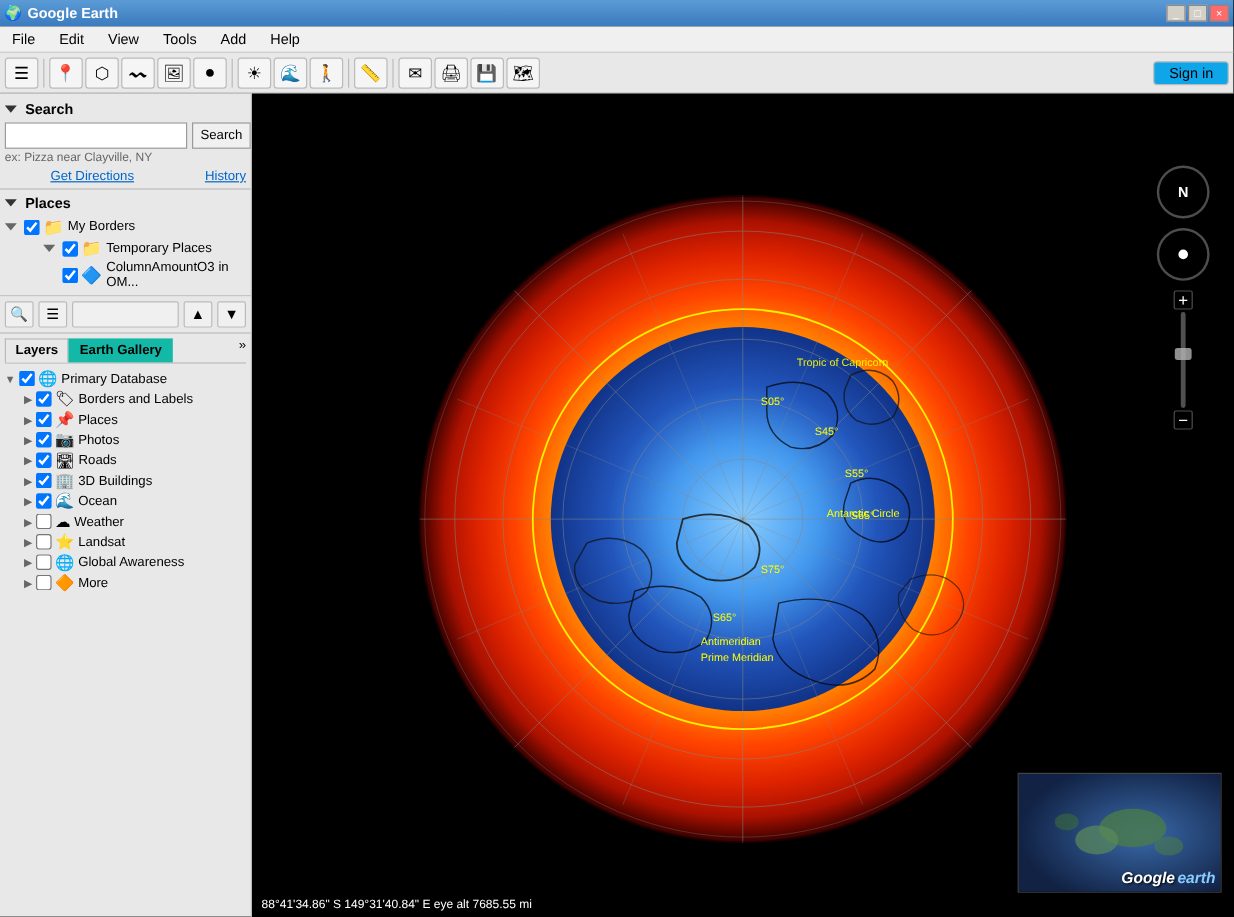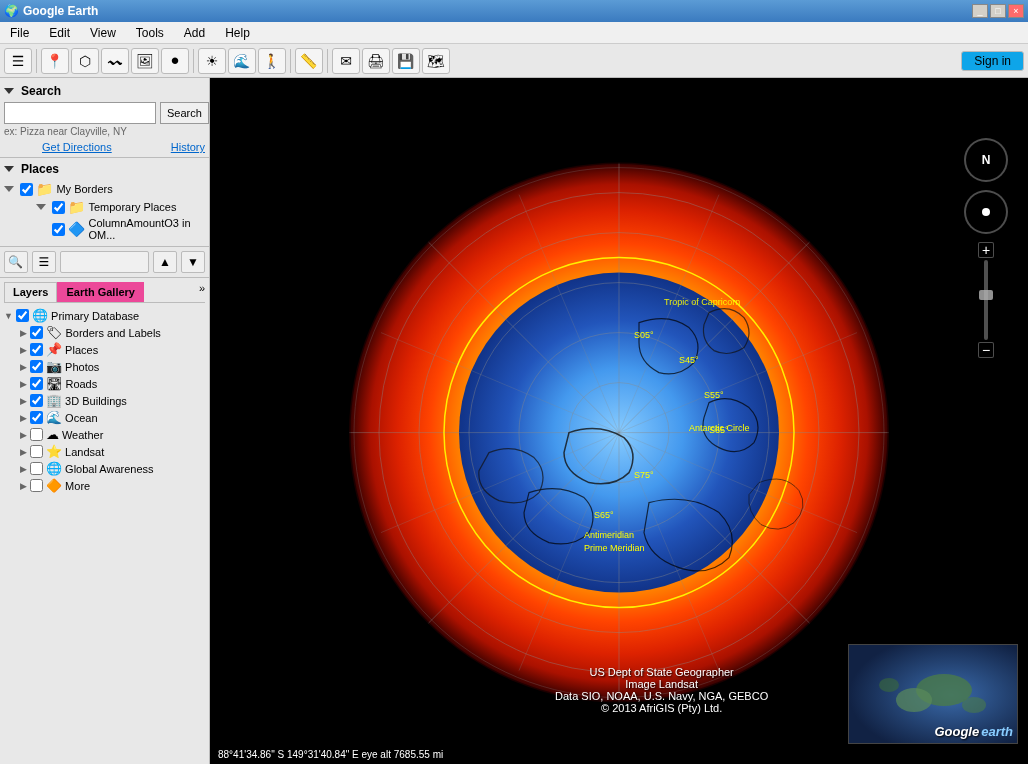--- a/index.html
+++ b/index.html
@@ -90,21 +90,21 @@
       width: 24px; height: 22px; background: #f0f0f0; border: 1px solid #bbb;
       border-radius: 2px; display: flex; align-items: center; justify-content: center;
       cursor: pointer; font-size: 12px;
     }
 
     
     #layers-section { flex: 1; overflow-y: auto; padding: 4px; }
     #layers-tabs { display: flex; border-bottom: 1px solid #bbb; margin-bottom: 4px; }
     .layers-tab {
       padding: 3px 8px; font-size: 11px; font-weight: bold; cursor: pointer;
-      border: 1px solid transparent; background: #ec4899;
+      border: 1px solid transparent; background: #14b8a6;
     }
     .layers-tab.active { background: #e8e8e8; border-color: #bbb; border-bottom: none; }
 
     .layer-item { display: flex; align-items: center; gap: 3px; padding: 1px 0; font-size: 11px; cursor: pointer; }
     .layer-item input[type=checkbox] { margin: 0; }
     .layer-icon { font-size: 13px; }
     .layer-expand { font-size: 9px; color: #666; cursor: pointer; }
     .layer-child { padding-left: 16px; }
 
     
@@ -465,26 +465,20 @@
       </div>
       <div id="zoom-slider-container">
         <div id="zoom-plus">+</div>
         <div id="zoom-track">
           <div id="zoom-handle"></div>
         </div>
         <div id="zoom-minus">−</div>
       </div>
     </div>
 
-    <div id="attribution">
-      <div>US Dept of State Geographer</div>
-      <div>Image Landsat</div>
-      <div>Data SIO, NOAA, U.S. Navy, NGA, GEBCO</div>
-      <div>© 2013 AfriGIS (Pty) Ltd.</div>
-    </div>
 
     <div id="ge-logo">
       <div id="ge-logo-inner">
         <div id="ge-minimap">
           <div id="ge-minimap-land"></div>
 
           <svg width="170" height="100" style="position:absolute;top:0;left:0;">
             <defs>
               <radialGradient id="mmGrad" cx="60%" cy="50%" r="60%">
                 <stop offset="0%" stop-color="#3a6aaa"></stop>

